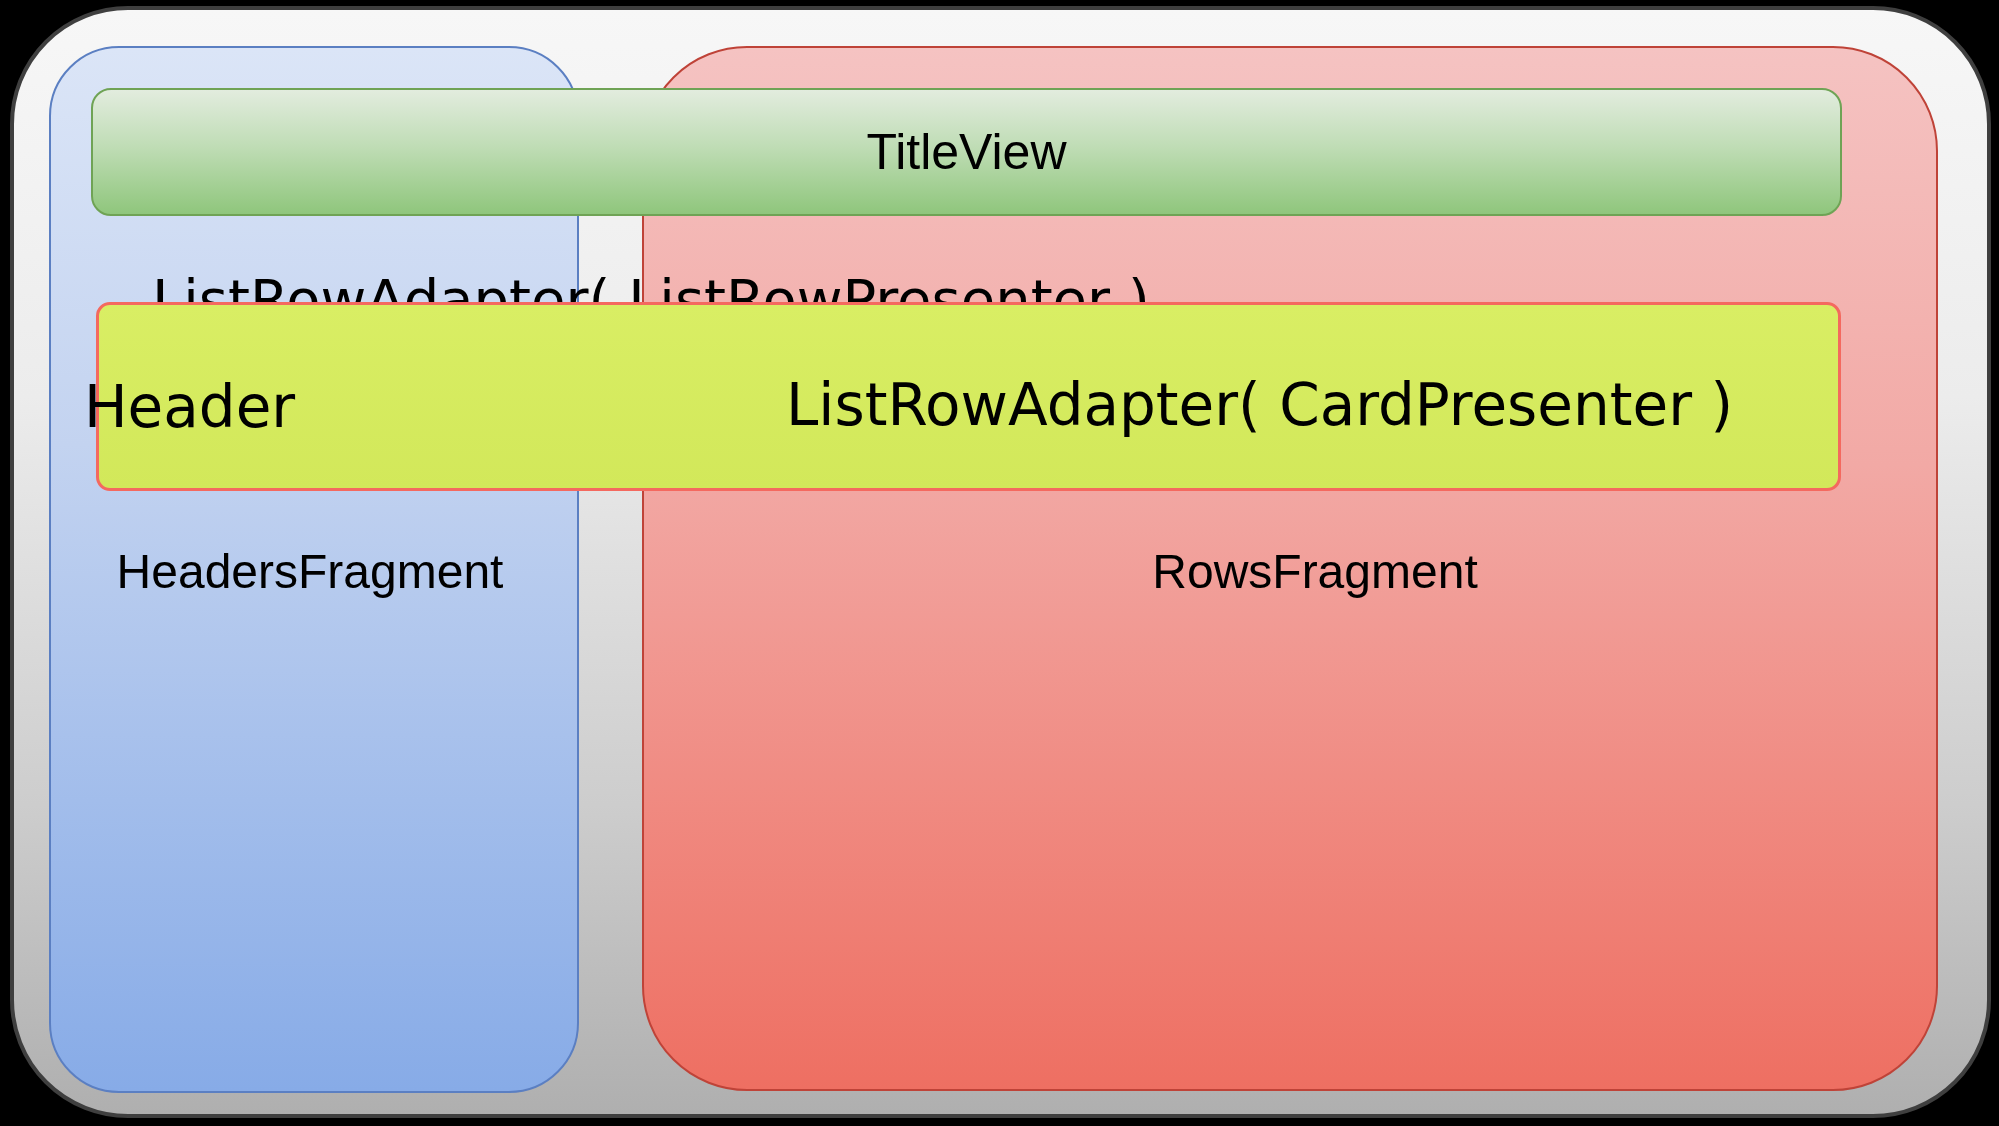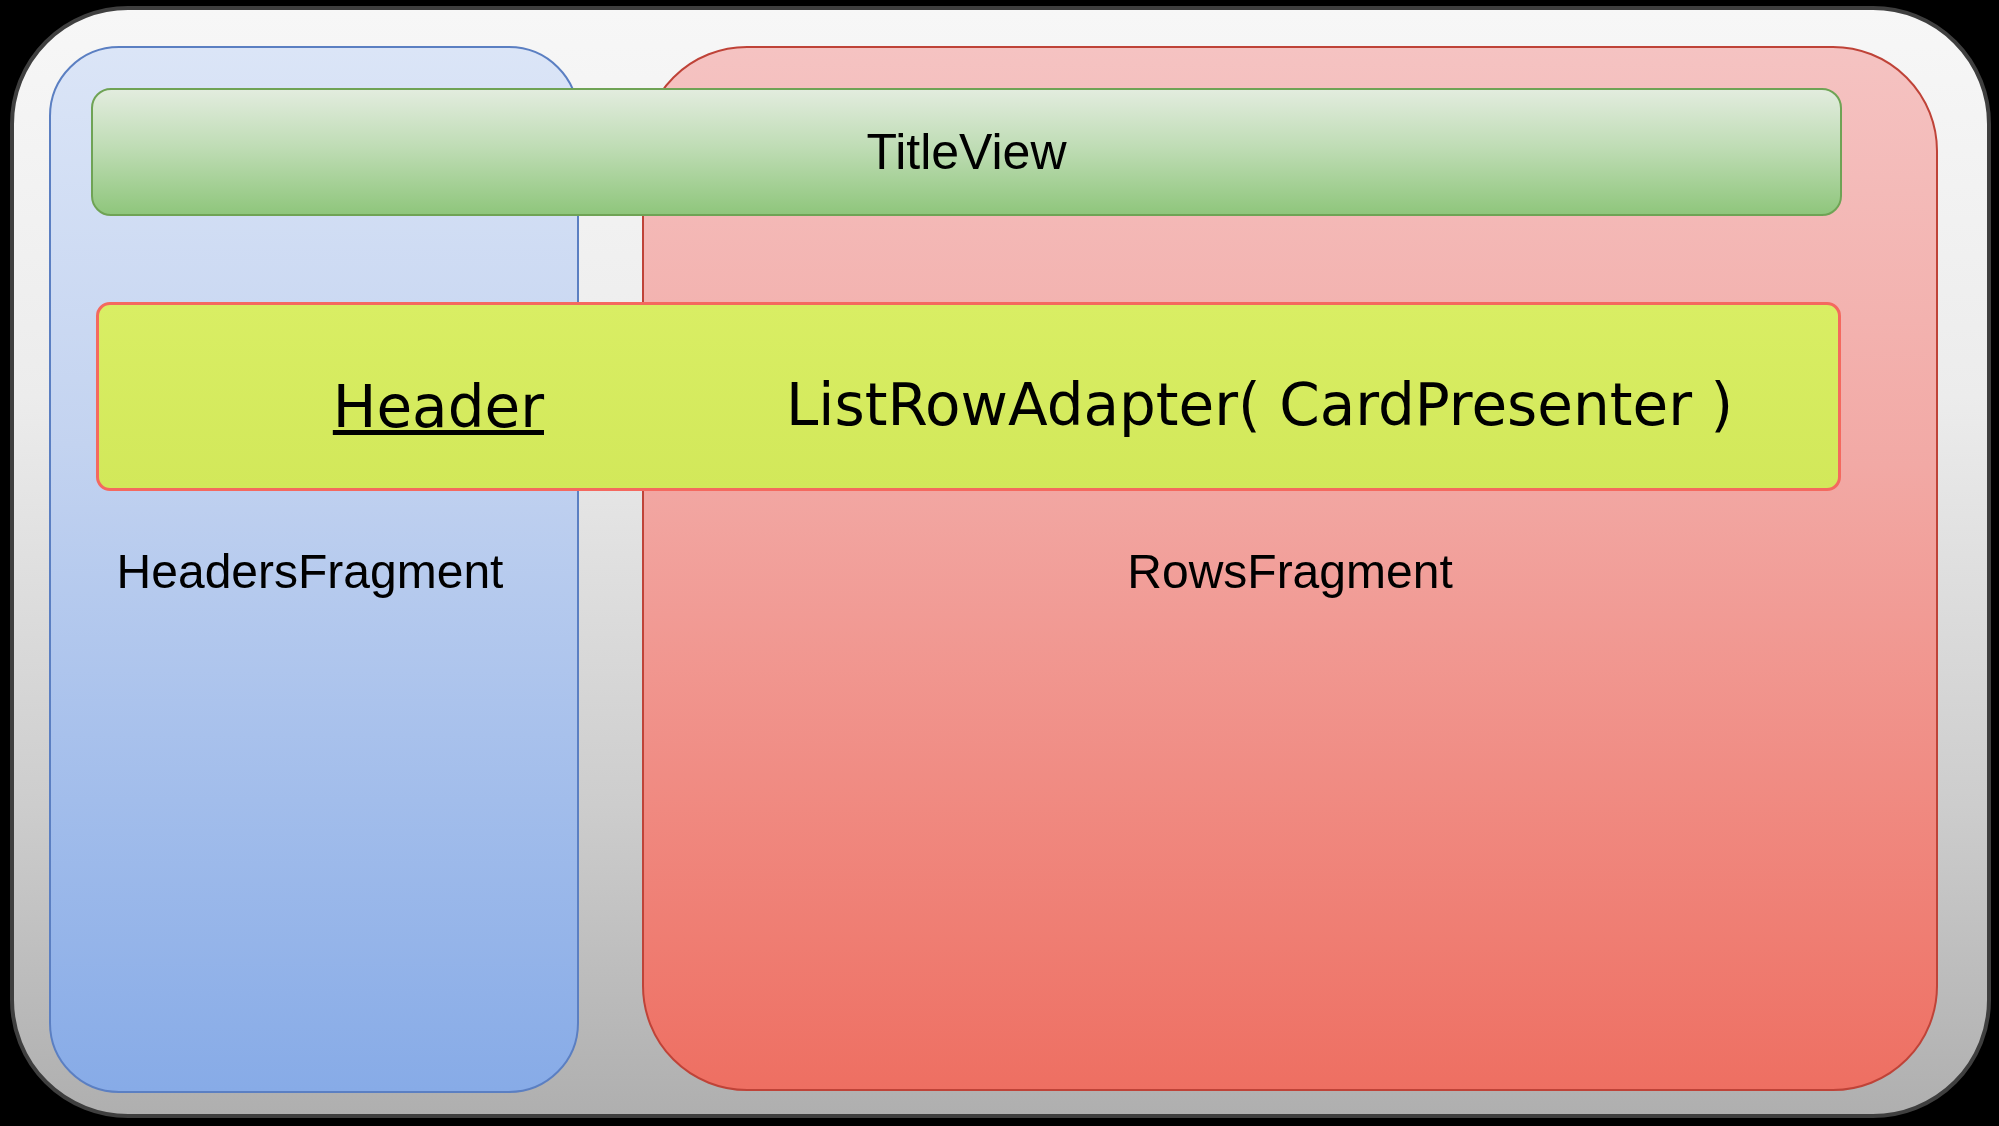--- a/index.html
+++ b/index.html
@@ -66,45 +66,46 @@
   .presenter-text{left:138px;top:258px;}
   .adapter-bar{
     position:absolute;left:82px;top:292px;width:1745px;height:189px;
     border-radius:14px;
     border:3px solid var(--adapter_border,#f4695f);
     box-sizing:border-box;
     background:linear-gradient(to bottom,
       var(--adapter_fill,#d9ee64) 0%,
       var(--adapter_fill2,#d2e85a) 100%);
   }
-  .header-label{left:70px;top:368px;width:460px;text-align:right;font-size:58px;line-height:1;text-decoration:underline;}
+  .header-label{left:70px;top:368px;width:460px;text-align:left;font-size:58px;line-height:1;}
   .card-label{left:772px;top:366px;width:1020px;text-align:left;font-size:58px;line-height:1;}
   .frag-label{
     position:absolute;
     font-family:"Liberation Sans", sans-serif;
     font-size:48px;line-height:1;
     color:var(--text,#000);
     text-align:center;white-space:nowrap;
   }
   .headers-frag-label{left:35px;top:538px;width:522px;}
-  .rows-frag-label{left:628px;top:538px;width:1296px;}
+  .rows-frag-label{left:628px;top:538px;width:1296px;padding-left:25px;}
 </style>
 </head>
 <body>
 
 <div class="stage">
   <div class="panel">
 
     <div class="box headers-box"></div>
     <div class="box rows-box"></div>
 
     <div class="title-bar">
       <span>TitleView</span>
     </div>
 
+    <div class="bigtext presenter-text">ListRowAdapter( ListRowPresenter )</div>
 
     <div class="adapter-bar"></div>
 
     <div class="bigtext header-label">Header</div>
 
     <div class="bigtext card-label">ListRowAdapter( CardPresenter )</div>
 
     <div class="frag-label headers-frag-label">HeadersFragment</div>
 
     <div class="frag-label rows-frag-label">RowsFragment</div>

